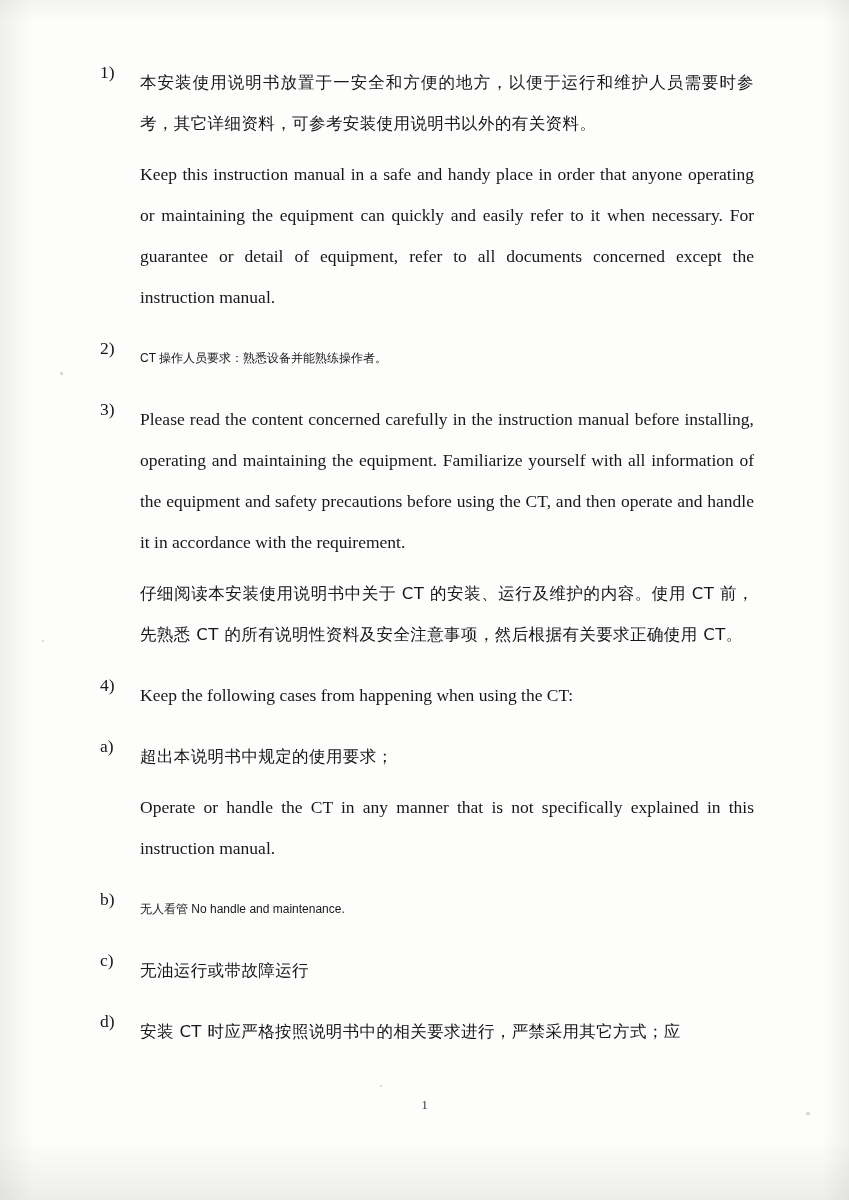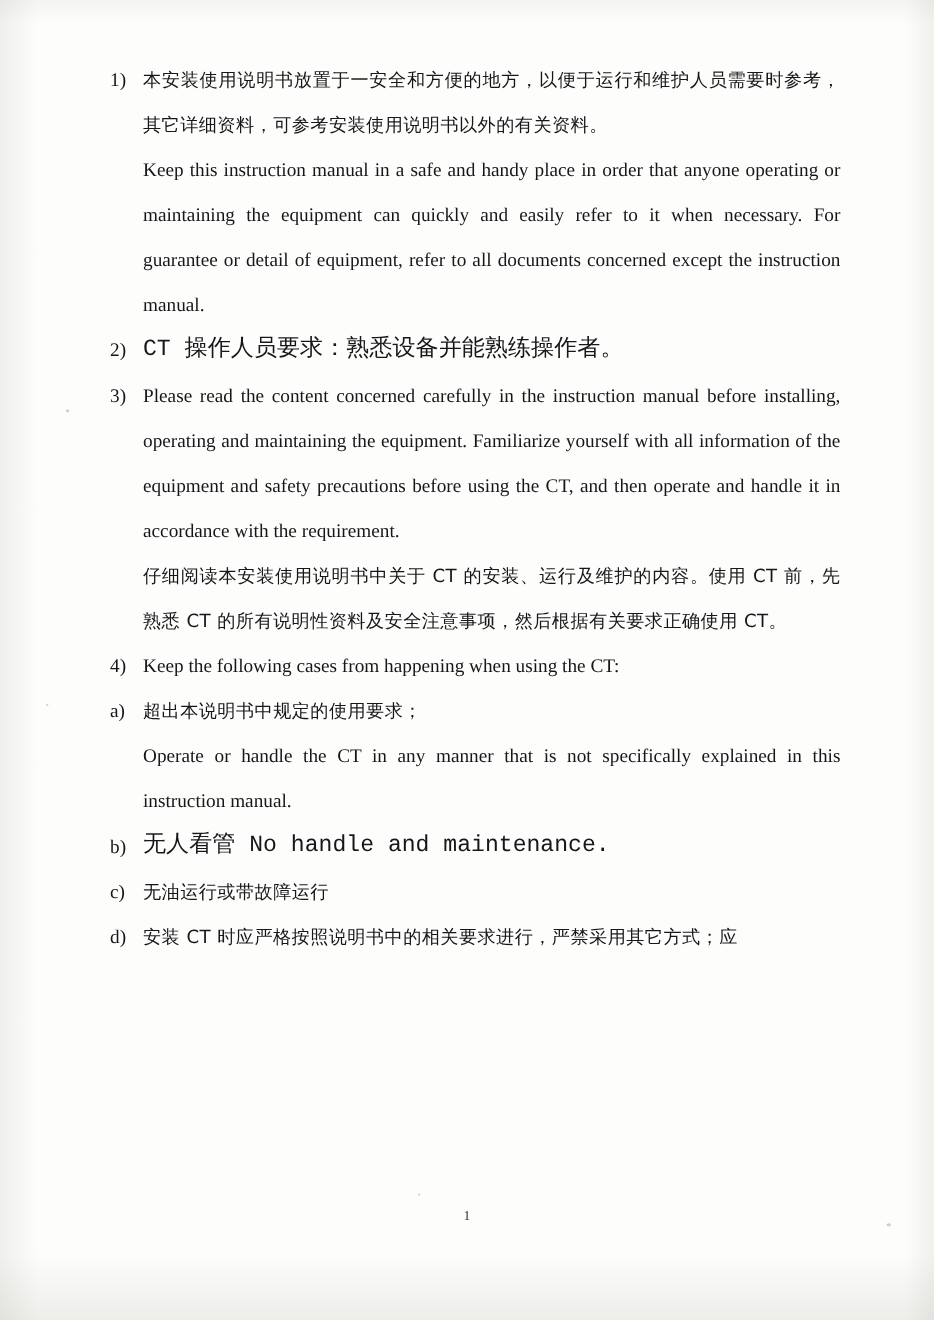--- a/index.html
+++ b/index.html
@@ -50,42 +50,42 @@
     flex: 0 0 30px;
     font-size: 17.5px;
     line-height: 41px;
     color: #16161a;
     font-family: "Liberation Serif", "DejaVu Serif", serif;
   }
   .body {
     flex: 1 1 auto;
   }
   .para {
-    margin: 0;
+    margin: 10px;
     font-size: 17.5px;
     line-height: 41px;
     color: #17171b;
     text-align: justify;
     text-justify: inter-word;
   }
   .para.cn {
     font-family: "DejaVu Sans", "Liberation Sans", sans-serif;
     font-size: 16.5px;
     letter-spacing: 0.4px;
   }
   .para.en {
     font-family: "Liberation Serif", "DejaVu Serif", serif;
     font-size: 17.5px;
   }
   .para.nojust {
     text-align: left;
   }
   .mixed {
-    font-family: Liberation Mono, monospace;
-    font-size: 21px;
+    font-family: Liberation Sans, sans-serif;
+    font-size: 12px;
   }
   .footer {
     position: absolute;
     left: 0;
     top: 1098px;
     width: 849px;
     text-align: center;
     font-size: 12.5px;
     color: #33333a;
     font-family: "Liberation Serif", "DejaVu Serif", serif;

